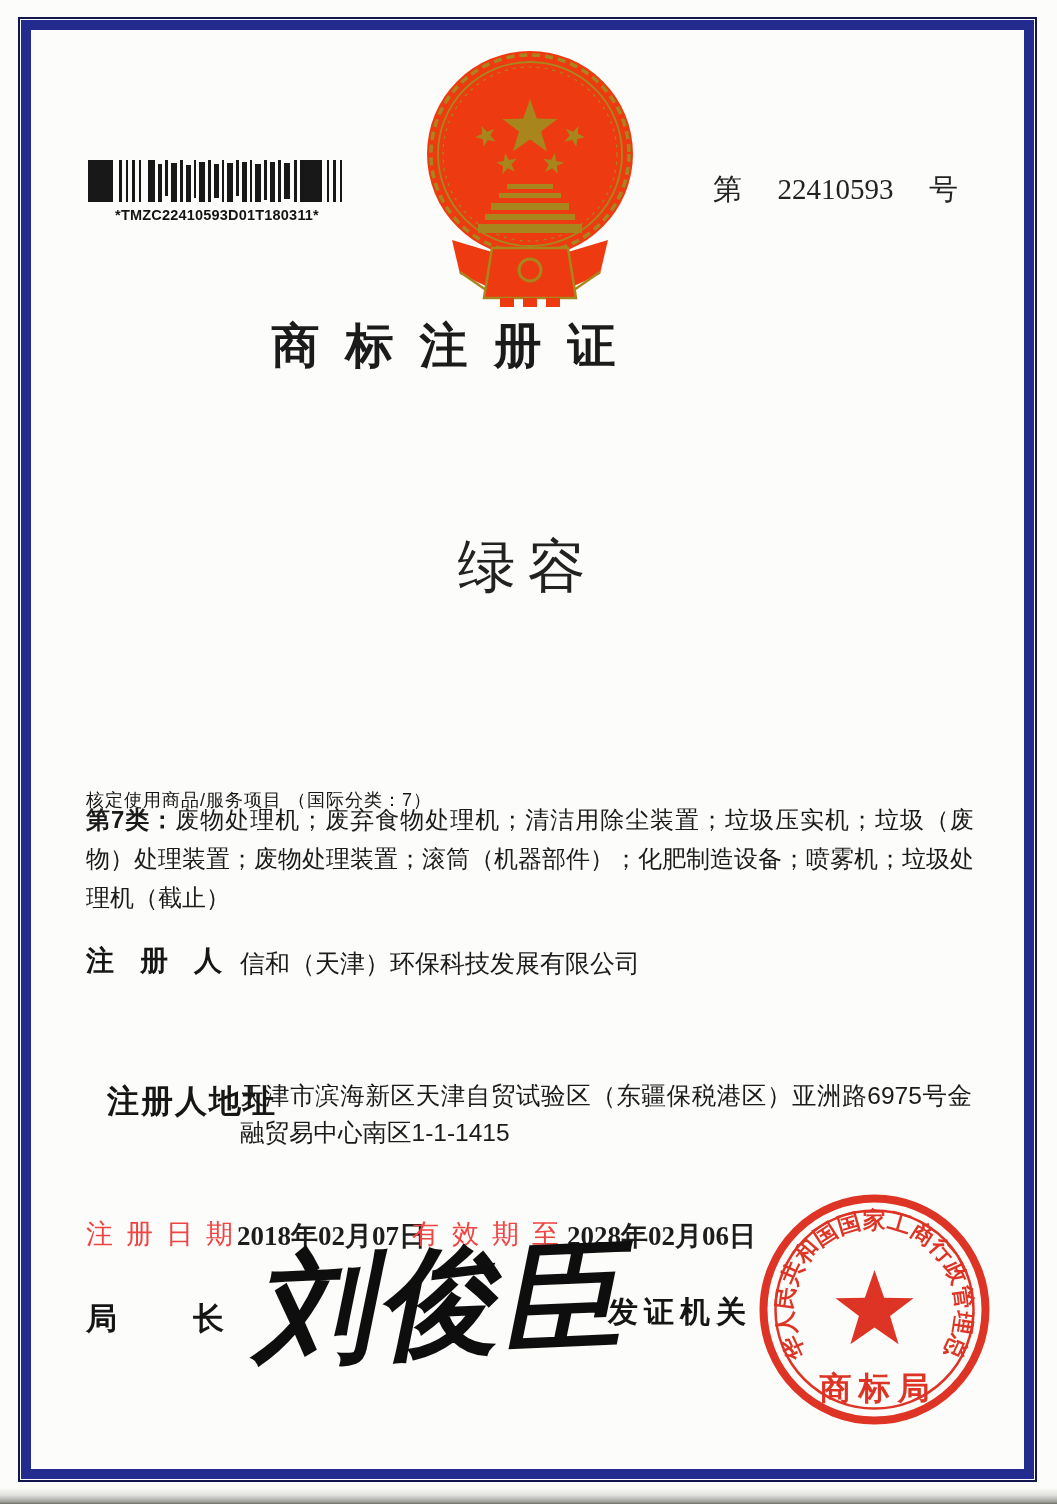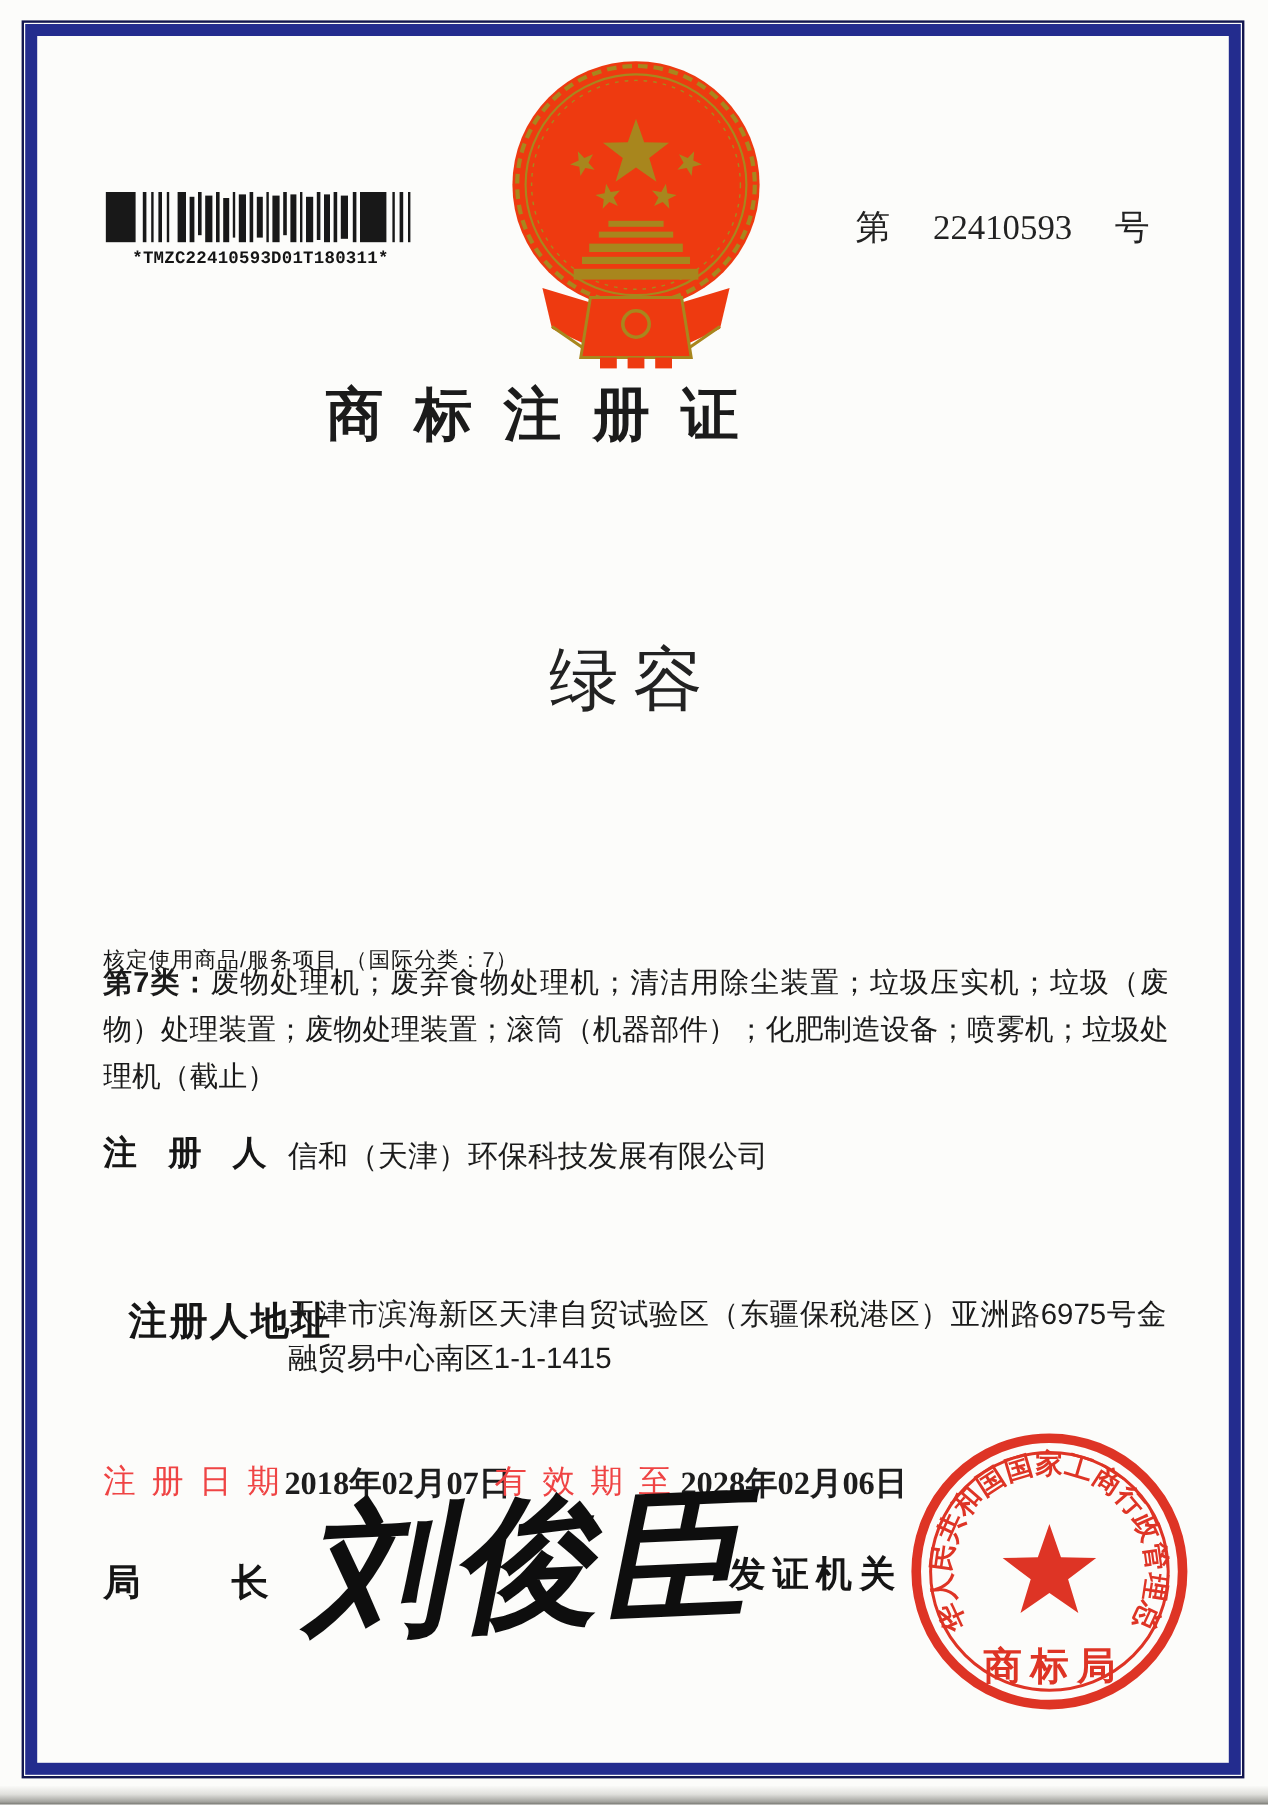--- a/index.html
+++ b/index.html
@@ -13,21 +13,21 @@
     border:10px solid #232c8e;outline:2px solid #12164f;outline-offset:1px;
     box-sizing:border-box;pointer-events:none;
   }
   .page-edge{
     position:absolute;left:0;right:0;bottom:0;height:16px;
     background:linear-gradient(#fbfbf9 0%,#e0e0dc 45%,#a3a39e 85%,#70706b 100%);
   }
   .barcode{position:absolute;left:88px;top:160px;width:258px;}
   .barcode-caption{
     margin-top:1px;width:258px;text-align:center;
-    font-family:Liberation Mono, monospace;font-weight:bold;font-size:14.5px;
+    font-family:Liberation Sans, sans-serif;font-weight:bold;font-size:14.5px;
     letter-spacing:0.2px;color:#141414;
   }
   .emblem{position:absolute;left:408px;top:36px;}
   .cert-no{
     position:absolute;left:713px;top:170px;width:245px;
     display:flex;justify-content:space-between;align-items:baseline;
     font-size:29px;color:#222;
   }
   .title{
     position:absolute;left:0;top:314px;width:887px;margin:0;

